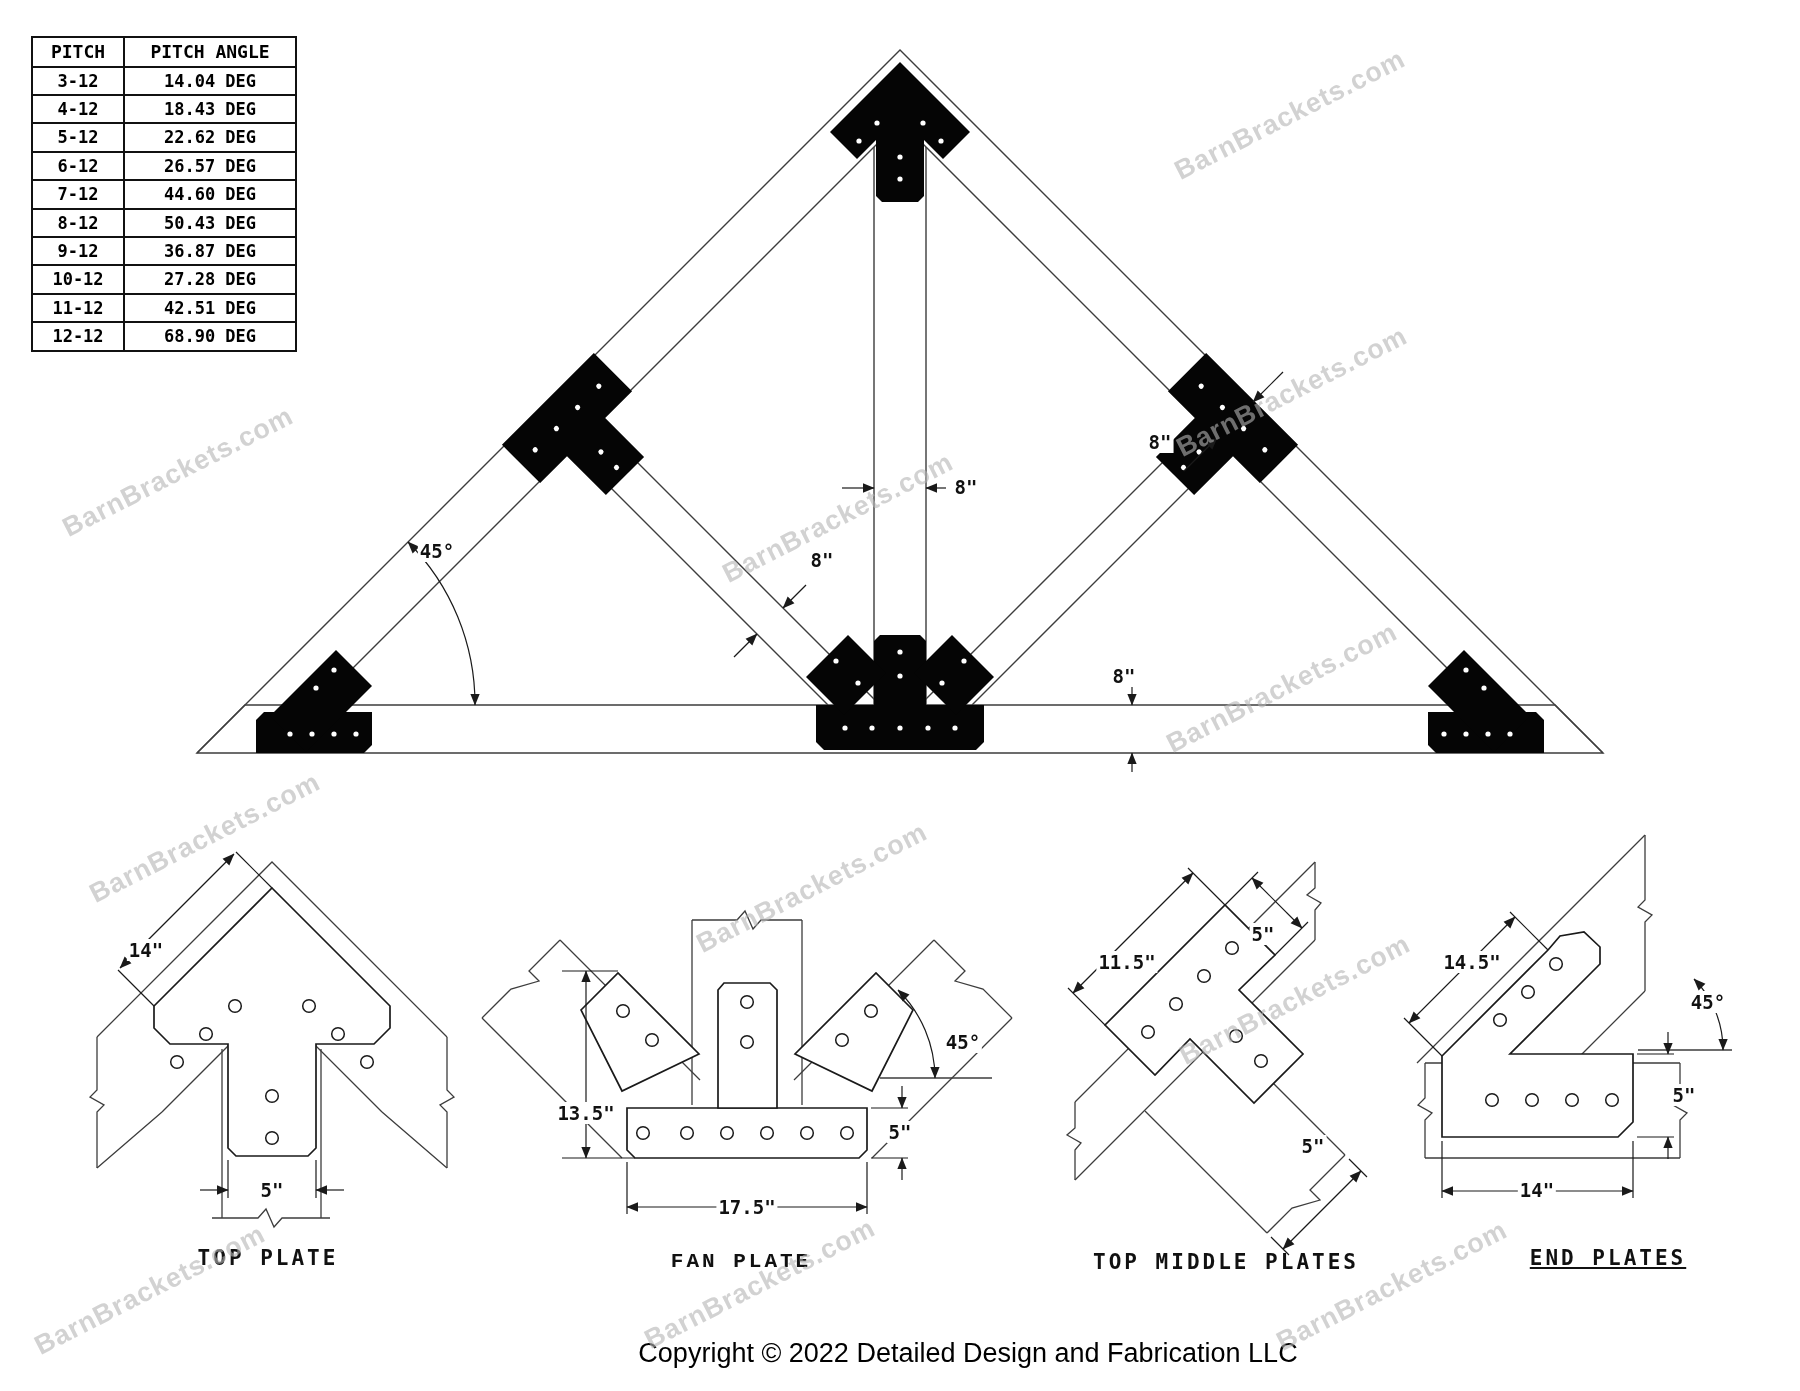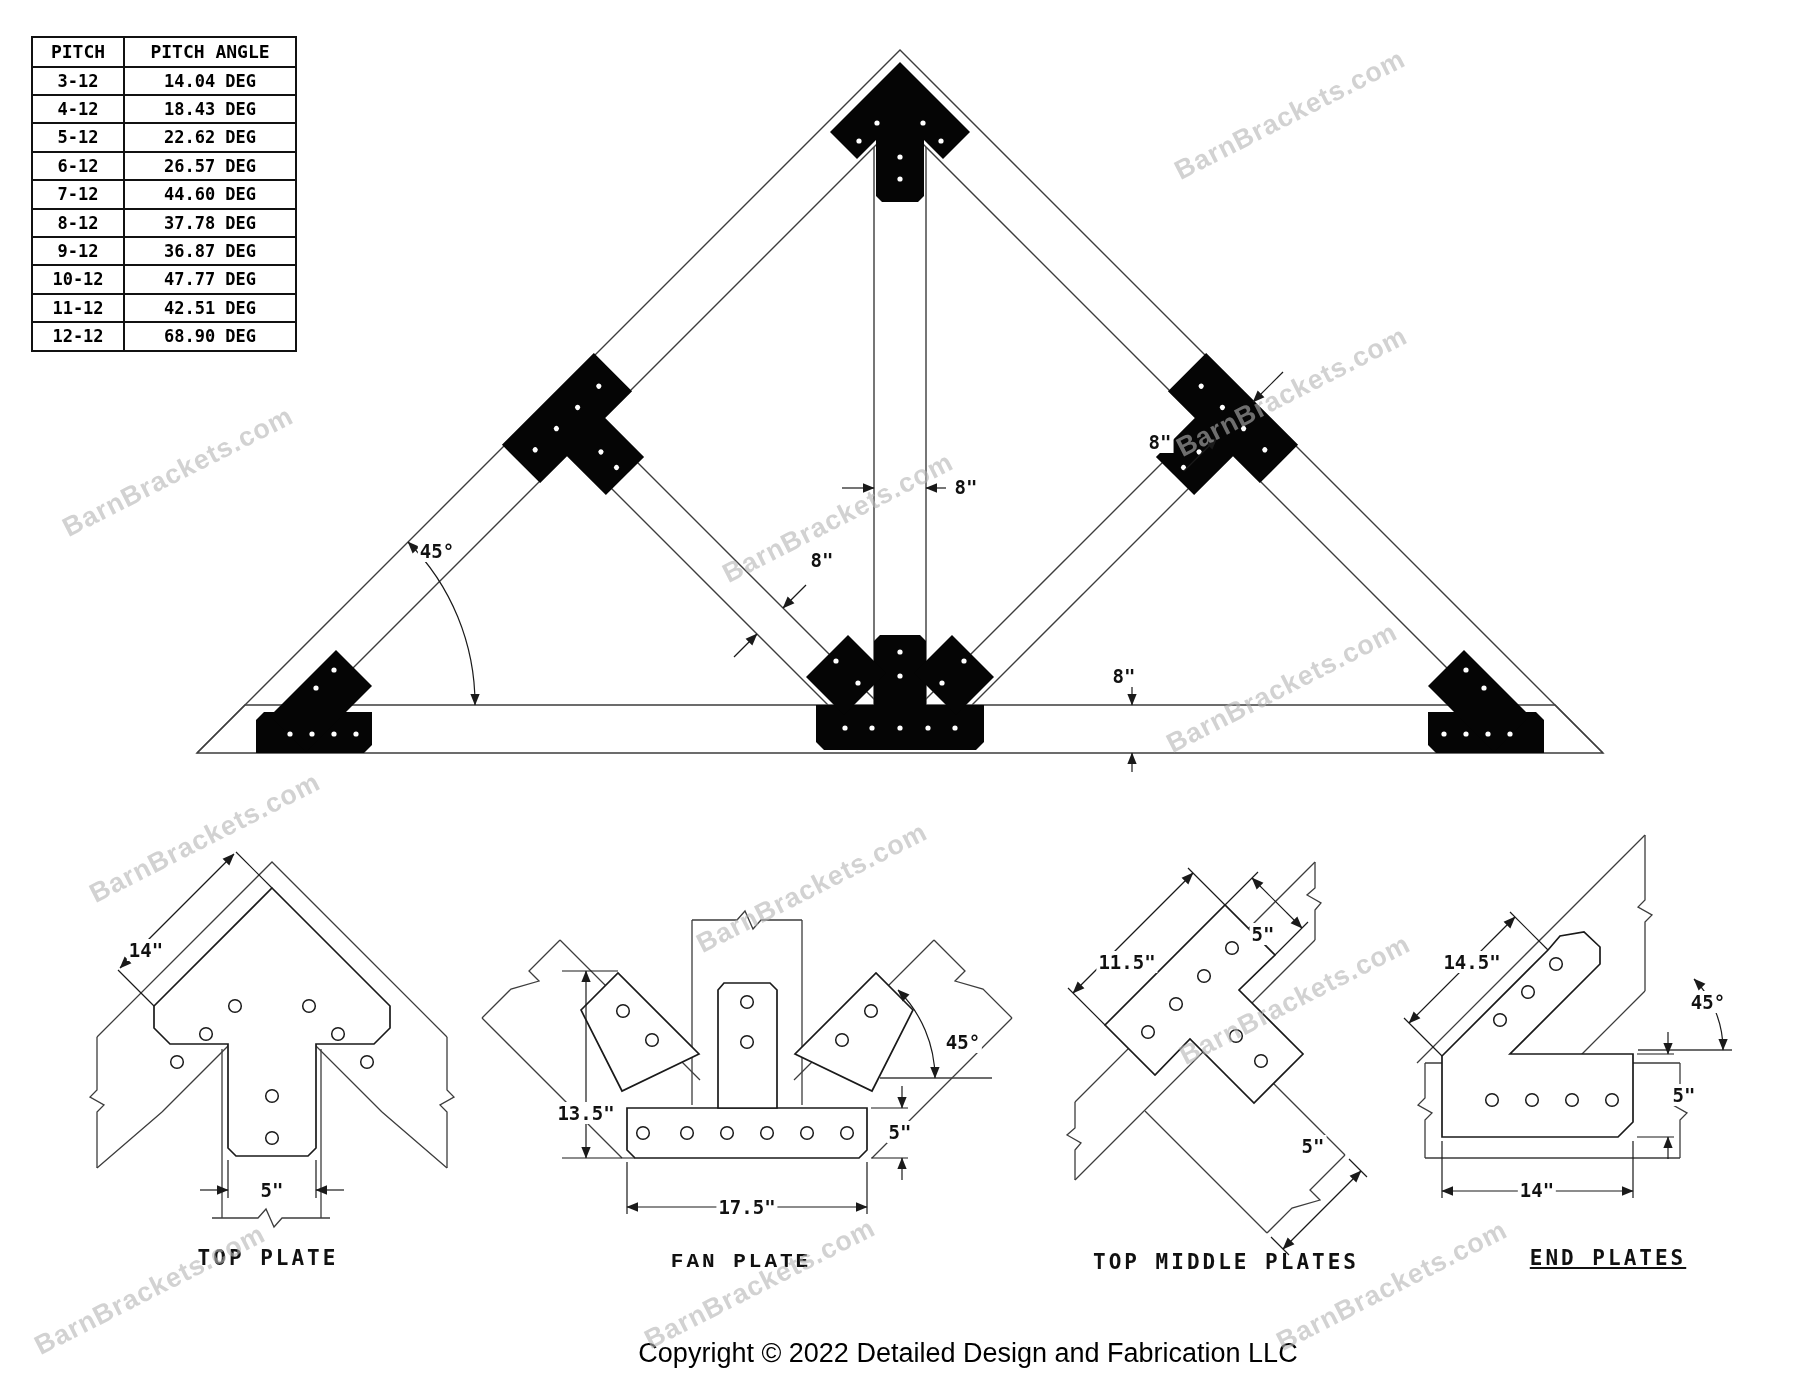--- a/index.html
+++ b/index.html
@@ -302,29 +302,29 @@
       <tr>
         <td>6-12</td>
         <td>26.57 DEG</td>
       </tr>
       <tr>
         <td>7-12</td>
         <td>44.60 DEG</td>
       </tr>
       <tr>
         <td>8-12</td>
-        <td>37.78 DEG</td>
+        <td>50.43 DEG</td>
       </tr>
       <tr>
         <td>9-12</td>
         <td>36.87 DEG</td>
       </tr>
       <tr>
         <td>10-12</td>
-        <td>47.77 DEG</td>
+        <td>27.28 DEG</td>
       </tr>
       <tr>
         <td>11-12</td>
         <td>42.51 DEG</td>
       </tr>
       <tr>
         <td>12-12</td>
         <td>68.90 DEG</td>
       </tr>
     </tbody>

